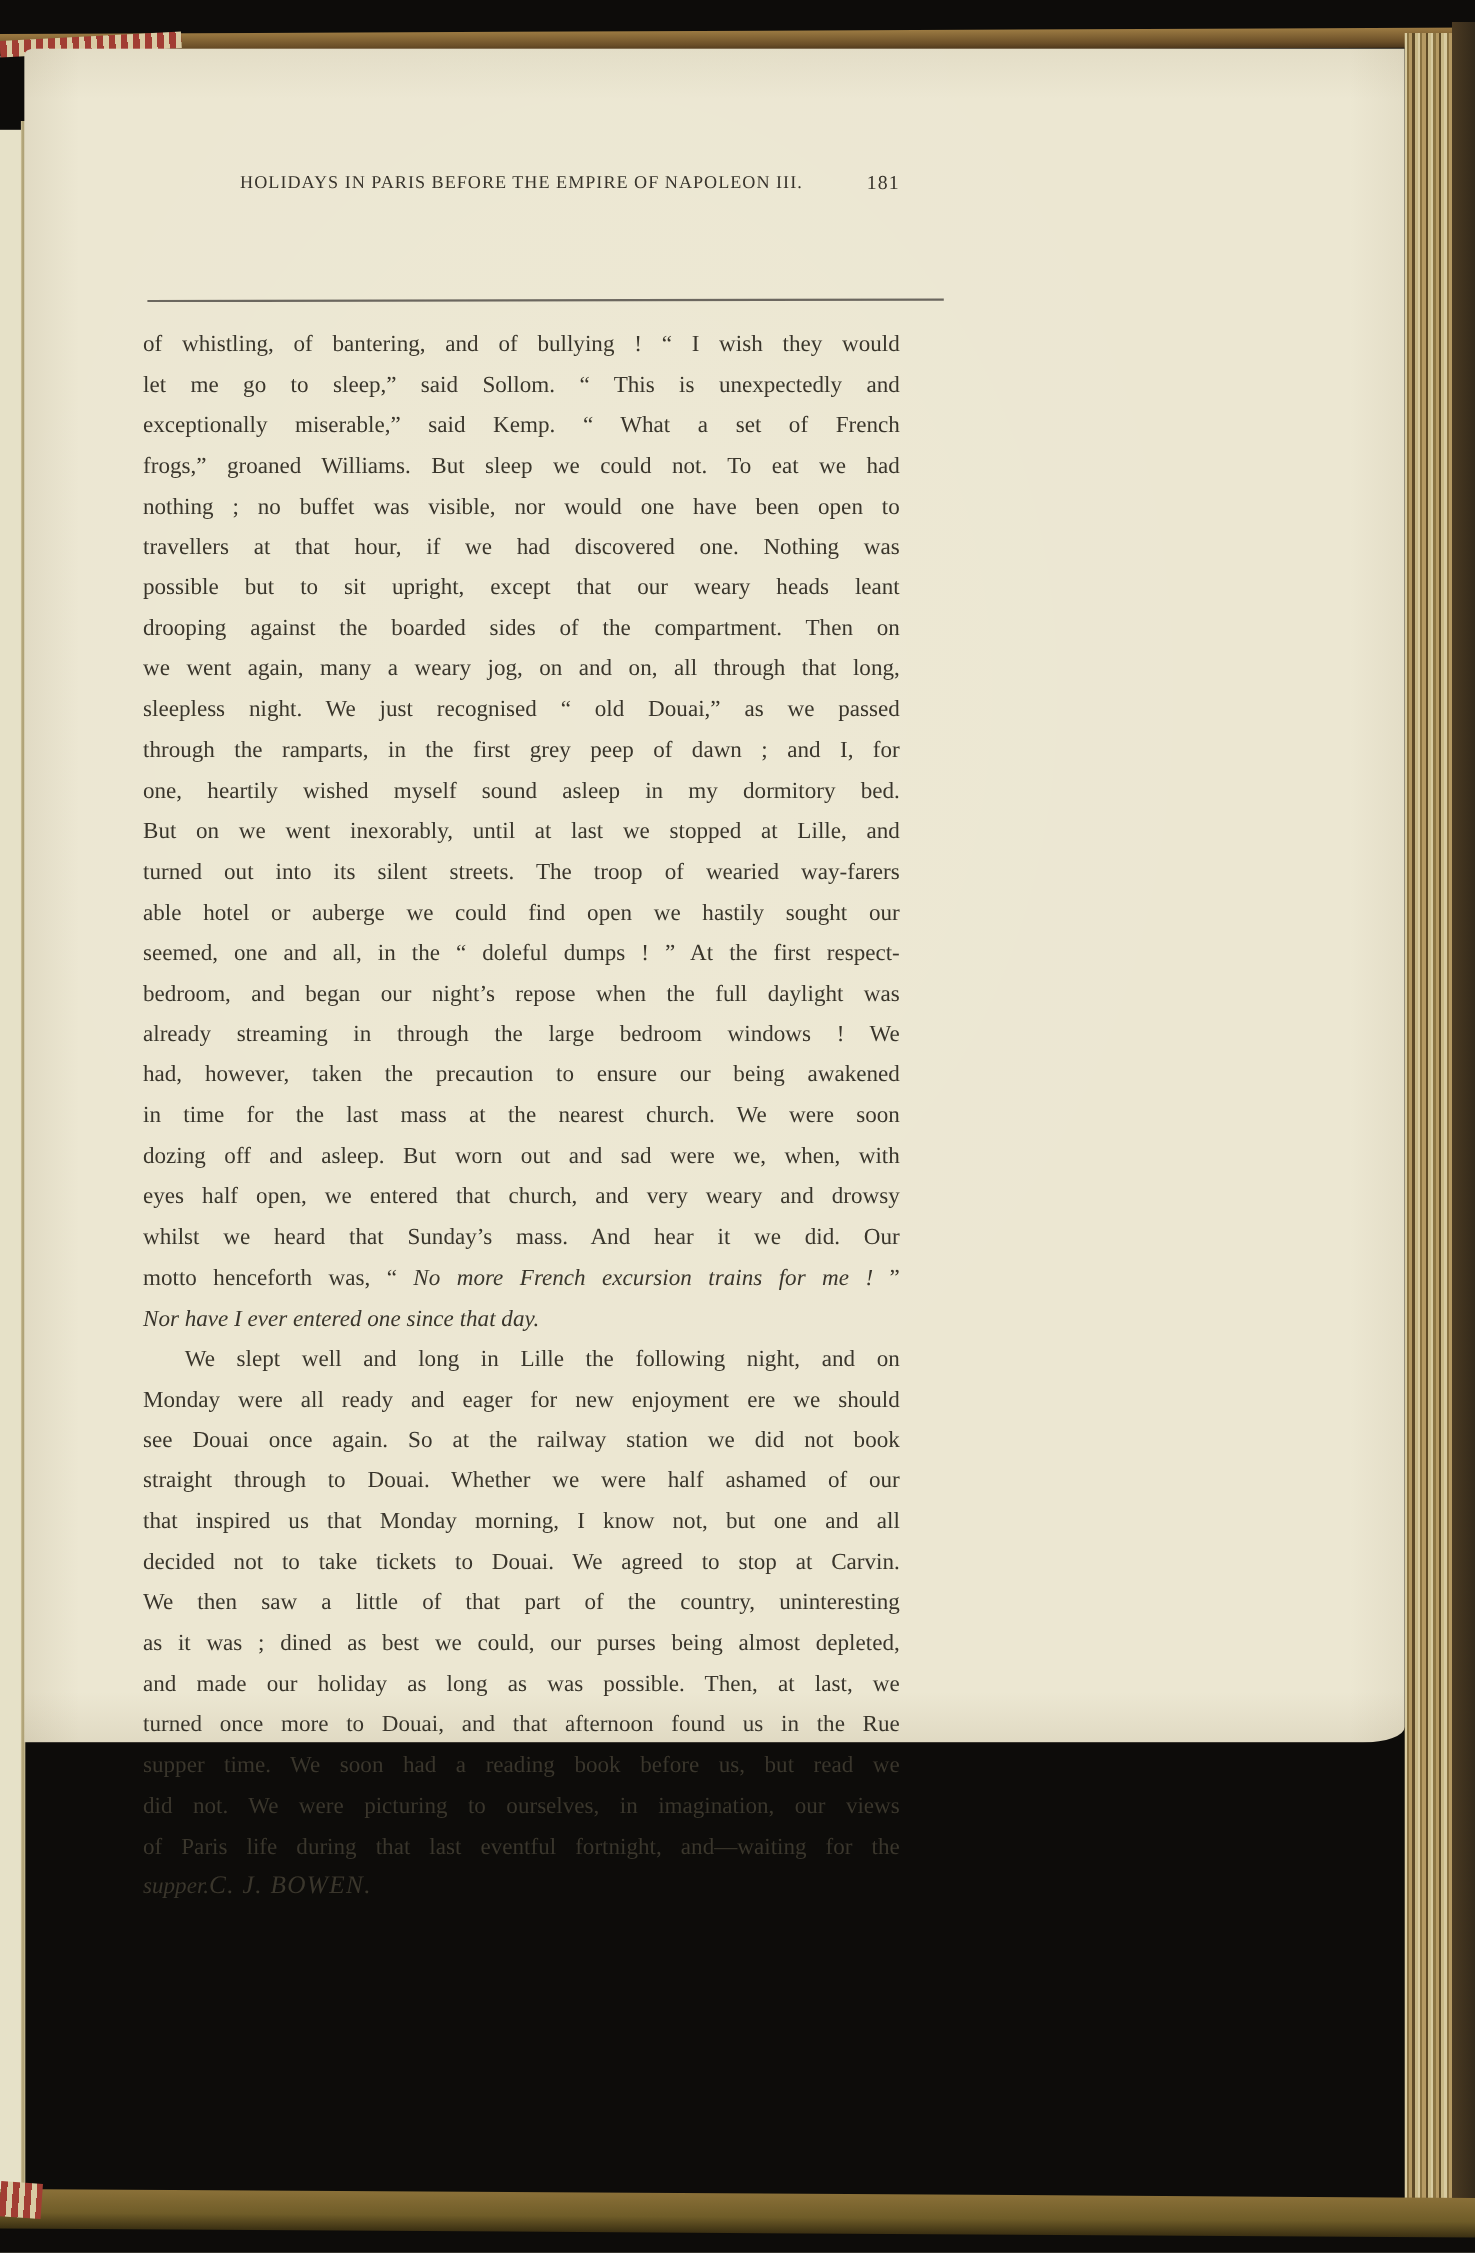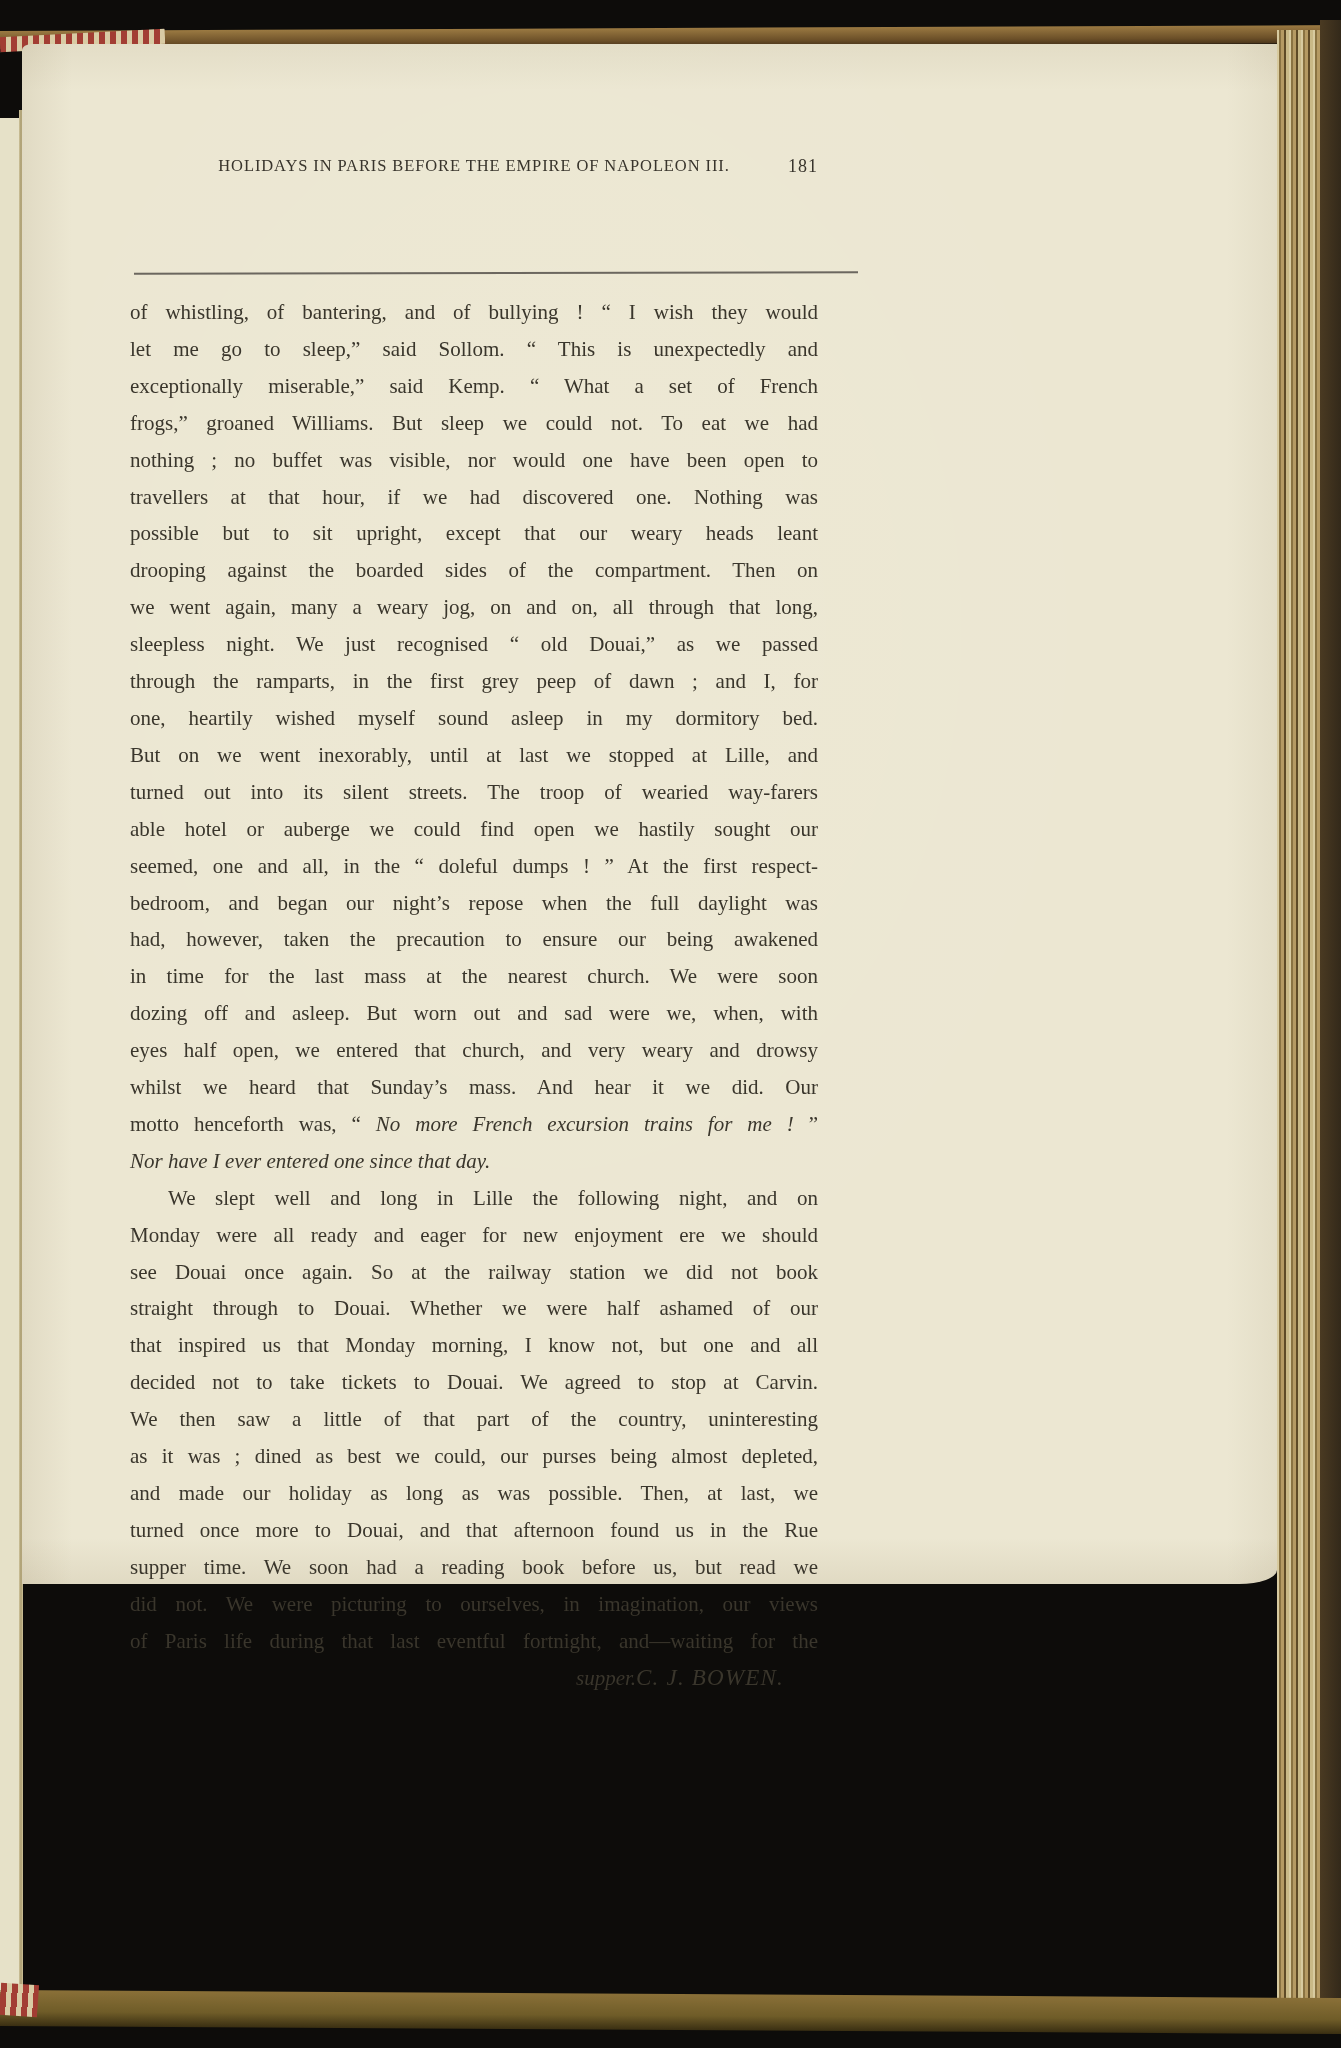--- a/index.html
+++ b/index.html
@@ -79,21 +79,21 @@
   }
   .line{
     text-align:justify;text-align-last:justify;
     white-space:normal;
   }
   .line.flush{text-align-last:left;font-style:italic;}
   .line.indent{text-indent:38px;}
   .it{font-style:italic;}
   .sc{font-size:0.8em;letter-spacing:1px;}
   .footer-line{
-    display:flex;justify-content:flex-end;align-items:baseline;
+    display:flex;justify-content:flex-start;align-items:baseline;
     padding-right:34px;
   }
   .signature{
     font-size:23px;letter-spacing:1.2px;color:#3a362c;
   }
 </style>
 </head>
 <body>
 
 <div class="top-edge"></div>
@@ -124,20 +124,21 @@
       <div class="line"><span>drooping against the boarded sides of the compartment.  Then on</span></div>
       <div class="line"><span>we went again, many a weary jog, on and on, all through that long,</span></div>
       <div class="line"><span>sleepless night.  We just recognised “ old Douai,” as we passed</span></div>
       <div class="line"><span>through the ramparts, in the first grey peep of dawn ; and I, for</span></div>
       <div class="line"><span>one, heartily wished myself sound asleep in my dormitory bed.</span></div>
       <div class="line"><span>But on we went inexorably, until at last we stopped at Lille, and</span></div>
       <div class="line"><span>turned out into its silent streets.  The troop of wearied way-farers</span></div>
       <div class="line"><span>able hotel or auberge we could find open we hastily sought our</span></div>
       <div class="line"><span>seemed, one and all, in the “ doleful dumps ! ”  At the first respect-</span></div>
       <div class="line"><span>bedroom, and began our night’s repose when the full daylight was</span></div>
+      <div class="line"><span>already streaming in through the large bedroom windows !  We</span></div>
       <div class="line"><span>had, however, taken the precaution to ensure our being awakened</span></div>
       <div class="line"><span>in time for the last mass at the nearest church.  We were soon</span></div>
       <div class="line"><span>dozing off and asleep.  But worn out and sad were we, when, with</span></div>
       <div class="line"><span>eyes half open, we entered that church, and very weary and drowsy</span></div>
       <div class="line"><span>whilst we heard that Sunday’s mass.  And hear it we did.  Our</span></div>
       <div class="line"><span>motto henceforth was, “ </span><span class="it">No more French excursion trains for me !</span><span> ”</span></div>
       <div class="line flush"><span>Nor have I ever entered one since that day.</span></div>
       <div class="line indent"><span>We slept well and long in Lille the following night, and on</span></div>
       <div class="line"><span>Monday were all ready and eager for new enjoyment ere we should</span></div>
       <div class="line"><span>see Douai once again.  So at the railway station we did not book</span></div>

